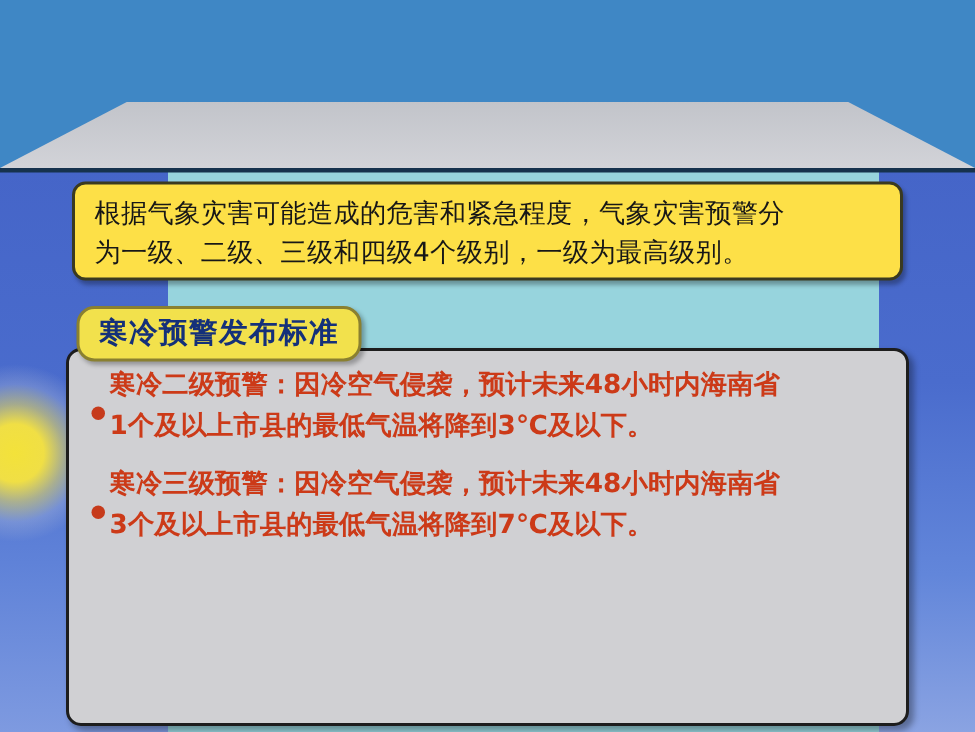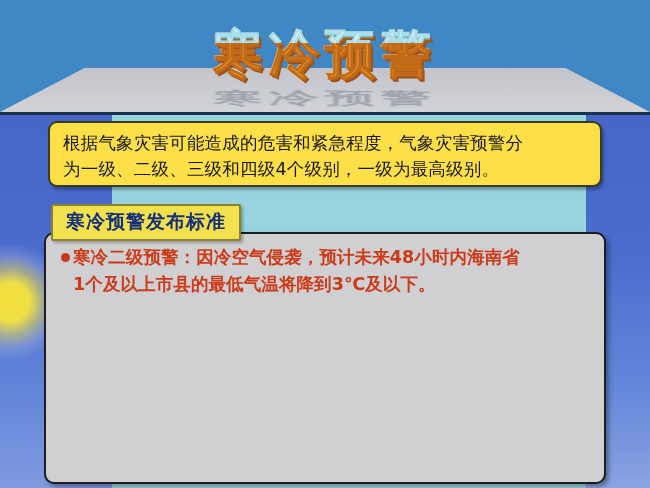--- a/index.html
+++ b/index.html
@@ -140,21 +140,21 @@
     white-space: pre-line;
   }
 
   
   .badge {
     position: absolute;
     left: 51px; top: 204px;
     padding: 3px 13px 4px 13px;
     background: #f2e14c;
     border: 2px solid #8a8030;
-    border-radius: 2px;
+    border-radius: 12px;
     box-shadow: 2px 2px 3px rgba(0,0,0,0.28);
     z-index: 6;
   }
   .badge-text {
     font-size: 19px;
     font-weight: bold;
     color: #14307a;
     letter-spacing: 1px;
   }
 
@@ -167,21 +167,21 @@
     box-sizing: border-box;
     background: #d0d0d3;
     border: 2px solid #1d1d1d;
     border-radius: 10px;
     box-shadow: 3px 3px 4px rgba(0,0,0,0.33);
     padding: 10px 14px 0 10px;
     z-index: 4;
   }
   .item {
     display: flex;
-    align-items: flex-start;
+    align-items: center;
     margin-bottom: 12px;
   }
   .bullet {
     flex: 0 0 auto;
     width: 9px;
     height: 9px;
     border-radius: 50%;
     background: #c63a1b;
     margin: 9px 3px 0 5px;
   }
@@ -196,26 +196,20 @@
     text-indent: 0;
   }
 </style>
 </head>
 <body>
 
 <div id="stage">
 
   <div class="header">
     <div class="floor-shade"></div>
-    <div class="title-wrap">
-      <div class="title-shadow">寒冷预警</div>
-      <div class="title-main">寒冷预警<div class="title-snow">
-          <span>寒冷预警</span>
-        </div></div>
-    </div>
   </div>
 
   <div class="cyan-top"></div>
   <div class="side side-left"></div>
   <div class="side side-right"></div>
   <div class="topline"></div>
 
   <div class="intro-box">
     <div class="intro-text">根据气象灾害可能造成的危害和紧急程度，气象灾害预警分
 为一级、二级、三级和四级4个级别，一级为最高级别。</div>
@@ -226,17 +220,22 @@
   </div>
 
   <div class="panel">
 
     <div class="item">
       <div class="bullet"></div>
       <div class="item-text">寒冷二级预警：因冷空气侵袭，预计未来48小时内海南省
 1个及以上市县的最低气温将降到3℃及以下。</div>
     </div>
 
+    <div class="item">
+      <div class="bullet"></div>
+      <div class="item-text">寒冷三级预警：因冷空气侵袭，预计未来48小时内海南省
+3个及以上市县的最低气温将降到7℃及以下。</div>
+    </div>
 
 
   </div>
 
 </div>
 
 </body></html>

